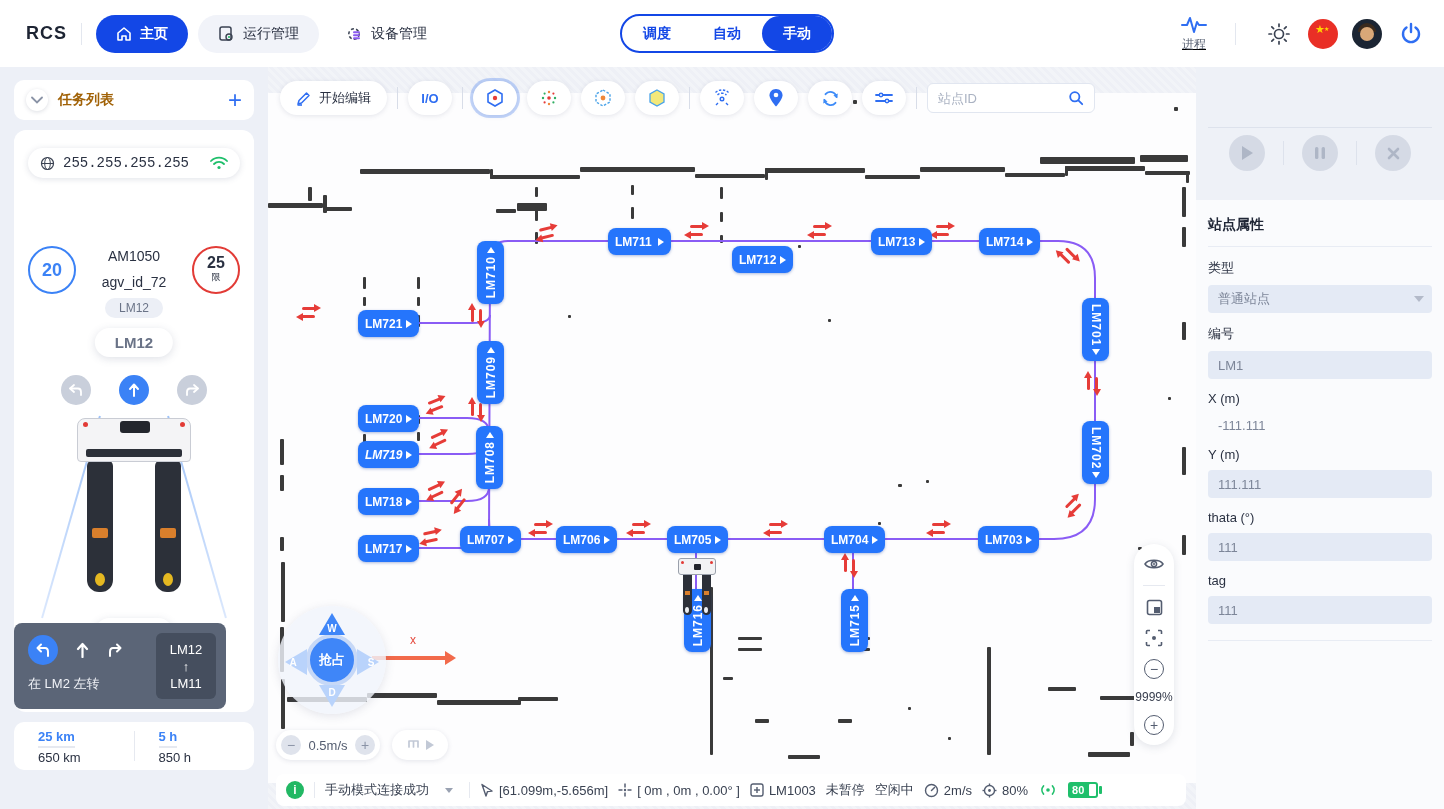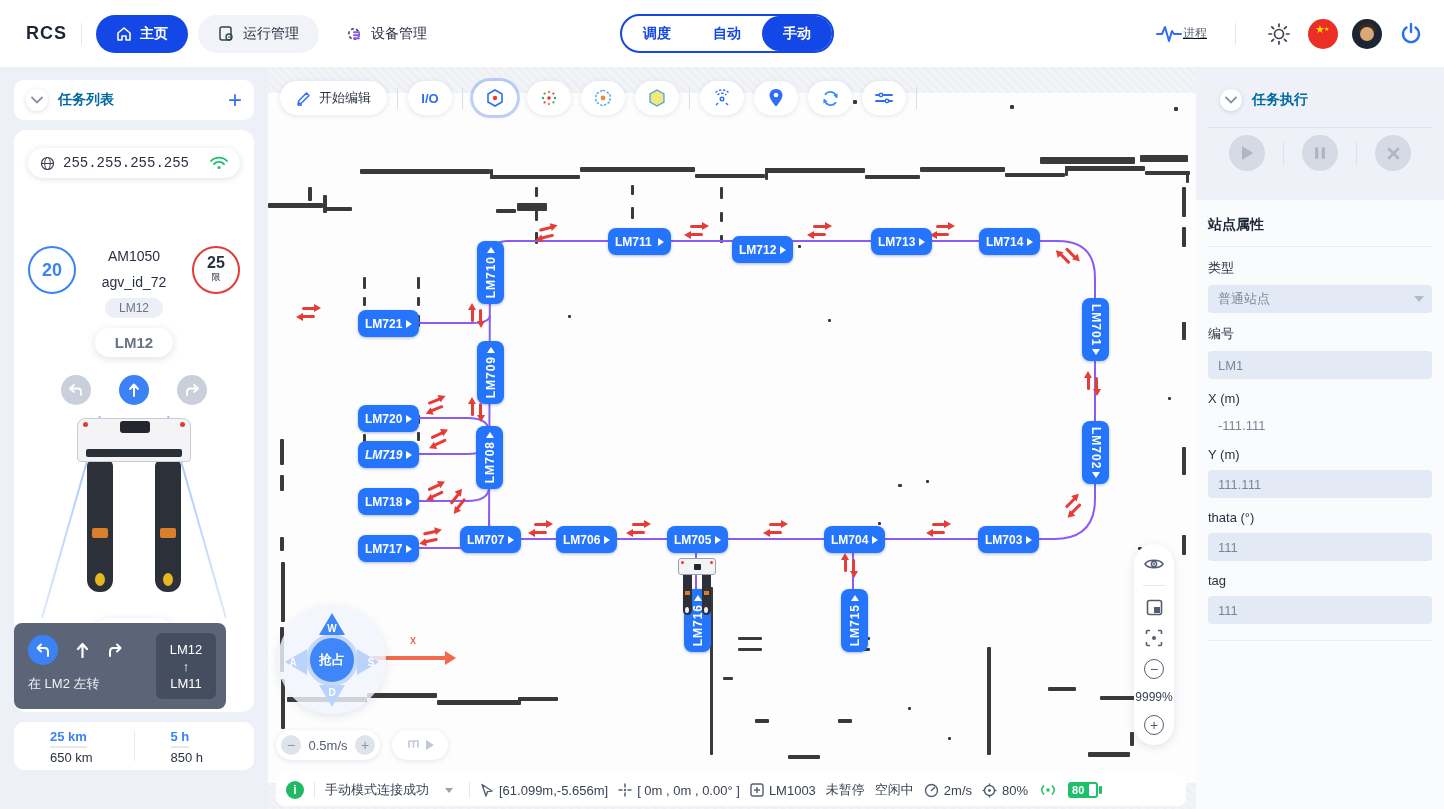--- a/index.html
+++ b/index.html
@@ -11,35 +11,35 @@
   .logo{font-size:18px;font-weight:bold;color:#1d2433;margin-left:26px;letter-spacing:1px;}
   .tb-sep{width:1px;height:22px;background:#e3e7ef;margin:0 14px;}
   .nav-pill{display:flex;align-items:center;gap:8px;height:38px;padding:0 20px;border-radius:20px;font-size:14px;color:#2a3142;cursor:pointer;}
   .nav-pill.active{background:#1347e6;color:#fff;font-weight:bold;}
   .nav-pill.soft{background:#f1f3f9;margin-left:10px;}
   .nav-pill.plain{background:transparent;margin-left:6px;}
   .mode-switch{position:absolute;left:620px;top:14px;width:214px;height:39px;border:2px solid #1347e6;border-radius:20px;background:#fff;display:flex;align-items:center;}
   .mode-item{flex:1;text-align:center;font-size:14px;font-weight:bold;color:#1347e6;height:35px;line-height:35px;border-radius:18px;cursor:pointer;}
   .mode-item.sel{background:#1347e6;color:#fff;}
   .tb-right{position:absolute;right:18px;top:0;height:67px;display:flex;align-items:center;gap:14px;}
-  .proc{display:flex;flex-direction:row;align-items:center;gap:1px;cursor:pointer;text-decoration:underline;}
+  .proc{display:flex;flex-direction:column;align-items:center;gap:1px;cursor:pointer;text-decoration:underline;}
   .proc .lbl{font-size:12px;color:#5a6375;}
   .circle-btn{width:30px;height:30px;border-radius:50%;display:flex;align-items:center;justify-content:center;cursor:pointer;position:relative;}
   .flag{background:#e92f26;overflow:hidden;}
   .flag .star{color:#ffd400;font-size:11px;position:absolute;left:7px;top:4px;}
   .flag .star2{color:#ffd400;font-size:6px;position:absolute;left:16px;top:6px;}
   .avatar{background:#1b2533;overflow:hidden;}
   .avatar .face{width:14px;height:14px;border-radius:50%;background:#d9a878;position:absolute;top:8px;left:8px;}
   .avatar .hair{width:18px;height:9px;border-radius:9px 9px 0 0;background:#3a2a1d;position:absolute;top:4px;left:6px;}
 
   
   .left{position:absolute;left:0;top:67px;width:268px;height:742px;background:#edf0f7;z-index:20;}
   .panel-head{position:absolute;left:14px;top:13px;width:240px;height:40px;background:#fff;border-radius:10px;display:flex;align-items:center;padding:0 12px;gap:10px;}
   .chev-circle{width:22px;height:22px;border-radius:50%;background:#fff;box-shadow:0 1px 4px rgba(60,70,100,.18);display:flex;align-items:center;justify-content:center;flex:none;}
-  .panel-head .title{font-size:14px;color:#0369a1;font-weight:bold;flex:1;}
+  .panel-head .title{font-size:14px;color:#a16207;font-weight:bold;flex:1;}
   .plus{color:#2f6ef2;font-size:24px;font-weight:400;line-height:20px;cursor:pointer;}
   .agv-card{position:absolute;left:14px;top:63px;width:240px;height:582px;background:#fff;border-radius:12px;}
   .ip-bar{position:absolute;left:14px;top:18px;width:212px;height:30px;background:#fff;border-radius:15px;box-shadow:0 1px 6px rgba(80,90,120,.18);display:flex;align-items:center;padding:0 12px;gap:8px;}
   .ip-bar .ip{flex:1;font-size:14px;color:#2a3142;font-family:Liberation Mono, monospace;}
   .spd{position:absolute;width:48px;height:48px;border-radius:50%;background:#fff;display:flex;flex-direction:column;align-items:center;justify-content:center;}
   .spd.cur{left:14px;top:116px;border:2px solid #3b82f6;color:#3b82f6;font-size:18px;font-weight:bold;}
   .spd.lim{left:178px;top:116px;border:2px solid #e23b36;color:#2a3142;font-size:16px;font-weight:bold;line-height:15px;}
   .spd.lim .sub{font-size:9px;font-weight:normal;color:#2a3142;}
   .agv-name{position:absolute;left:0;top:118px;width:240px;text-align:center;font-size:14px;color:#2a3142;}
   .agv-id{position:absolute;left:0;top:144px;width:240px;text-align:center;font-size:14px;color:#2a3142;}
@@ -60,21 +60,21 @@
   .fk-leg{position:absolute;top:42px;width:26px;height:132px;background:#2c3039;border-radius:6px 6px 12px 12px;}
   .fk-leg.l{left:10px;} .fk-leg.r{right:10px;}
   .fk-pad{position:absolute;left:5px;top:68px;width:16px;height:10px;background:#d97f2c;border-radius:2px;}
   .fk-tip{position:absolute;left:8px;bottom:6px;width:10px;height:13px;background:#e5b821;border-radius:50%;}
   .turn-panel{position:absolute;left:14px;top:556px;width:212px;height:86px;background:#5b6577;border-radius:8px;color:#fff;}
   .turn-icons{position:absolute;left:14px;top:12px;display:flex;gap:18px;align-items:center;}
   .turn-circle{width:30px;height:30px;border-radius:50%;background:#3b82f6;display:flex;align-items:center;justify-content:center;}
   .turn-text{position:absolute;left:14px;top:52px;font-size:13px;color:#f0f2f7;}
   .turn-box{position:absolute;right:10px;top:10px;width:60px;height:66px;background:#454e5e;border-radius:6px;display:flex;flex-direction:column;align-items:center;justify-content:center;font-size:13px;line-height:17px;color:#fff;}
   .stats-card{position:absolute;left:14px;top:655px;width:240px;height:48px;background:#fff;border-radius:10px;display:flex;align-items:center;}
-  .stat{flex:1;padding-left:36px;}
+  .stat{flex:1;padding-left:24px;}
   .stat .top{font-size:13px;color:#3b82f6;font-weight:bold;border-bottom:2px solid #e6e9f0;display:inline-block;padding-bottom:2px;margin-bottom:2px;}
   .stat .bot{font-size:13px;color:#2a3142;}
   .stat-sep{width:1px;height:30px;background:#e6e9f0;}
 
   
   .mapwrap{position:absolute;left:268px;top:67px;width:928px;height:742px;background:
      repeating-linear-gradient(45deg,#f2f4f8 0 3px,#eef0f6 3px 6px);overflow:hidden;z-index:5;}
   .canvas{position:absolute;left:0;top:26px;width:928px;height:690px;background:#fdfdfe;}
   .wall{position:absolute;background:#3a3a3a;border-radius:1px;}
   .edges{position:absolute;left:0;top:0;pointer-events:none;}
@@ -555,21 +555,21 @@
           <span class="arr rev"></span>
         </div>
         <div class="apair" style="left: 574px; top: 466px; transform: rotate(-90deg);">
           <span class="arr"></span>
           <span class="arr rev"></span>
         </div>
         <div class="station h" style="left: 340px; top: 135px; gap: 6px;">
           <span>LM711</span>
           <span class="tri-r"></span>
         </div>
-        <div class="station h" style="left: 464px; top: 143px; border-radius: 7px;">
+        <div class="station h" style="left: 464px; top: 153px;">
           <span>LM712</span>
           <span class="tri-r"></span>
         </div>
         <div class="station h" style="left: 587px; top: 135px; margin-left: 16px;">
           <span>LM713</span>
           <span class="tri-r"></span>
         </div>
         <div class="station h" style="left: 711px; top: 135px;">
           <span>LM714</span>
           <span class="tri-r"></span>
@@ -711,20 +711,27 @@
       </div>
       <div class="tool-round">
         <svg class="icon" width="20" height="16" viewBox="0 0 20 16">
             <line x1="2" y1="5" x2="18" y2="5" stroke="#2f6ef2" stroke-width="1.8" stroke-linecap="round"></line>
             <line x1="2" y1="11" x2="18" y2="11" stroke="#2f6ef2" stroke-width="1.8" stroke-linecap="round"></line>
             <circle cx="7" cy="5" r="1.7" fill="#fff" stroke="#2f6ef2" stroke-width="1.4"></circle>
             <circle cx="13" cy="11" r="1.7" fill="#fff" stroke="#2f6ef2" stroke-width="1.4"></circle>
           </svg>
       </div>
       <div class="mtb-sep"></div>
+      <div class="search">
+        <input placeholder="站点ID" style="">
+        <svg class="icon" width="16" height="16" viewBox="0 0 16 16">
+            <circle cx="6.8" cy="6.8" r="4.6" fill="none" stroke="#2f6ef2" stroke-width="1.8"></circle>
+            <line x1="10.4" y1="10.4" x2="14.2" y2="14.2" stroke="#2f6ef2" stroke-width="1.8" stroke-linecap="round"></line>
+          </svg>
+      </div>
     </div>
 
     <div class="joy">
       <div class="base"></div>
       <div class="key w">
           <span class="shape"></span>
           <span style="margin-top:8px;">W</span>
         </div>
       <div class="key a">
           <span class="shape"></span>
@@ -859,28 +866,20 @@
         </svg>
     </span>
     <span class="batt">
       <span>80</span>
       <span class="seg"></span>
       <span class="tip"></span>
     </span>
   </div>
 
   <div class="right">
-    <div class="panel-head">
-      <span class="chev-circle">
-        <svg class="icon" width="12" height="8" viewBox="0 0 12 8">
-            <polyline points="1,1.5 6,6.5 11,1.5" fill="none" stroke="#8a93a6" stroke-width="1.8" stroke-linecap="round"></polyline>
-          </svg>
-      </span>
-      <span class="title">任务执行</span>
-    </div>
     <div class="r-div"></div>
     <div class="exec-btns">
       <span class="ebtn">
         <svg class="icon" width="14" height="16" viewBox="0 0 14 16">
             <polygon points="2,1 13,8 2,15" fill="#aeb6c6"></polygon>
           </svg>
       </span>
       <span class="ebtn-sep"></span>
       <span class="ebtn">
         <svg class="icon" width="12" height="14" viewBox="0 0 12 14">

